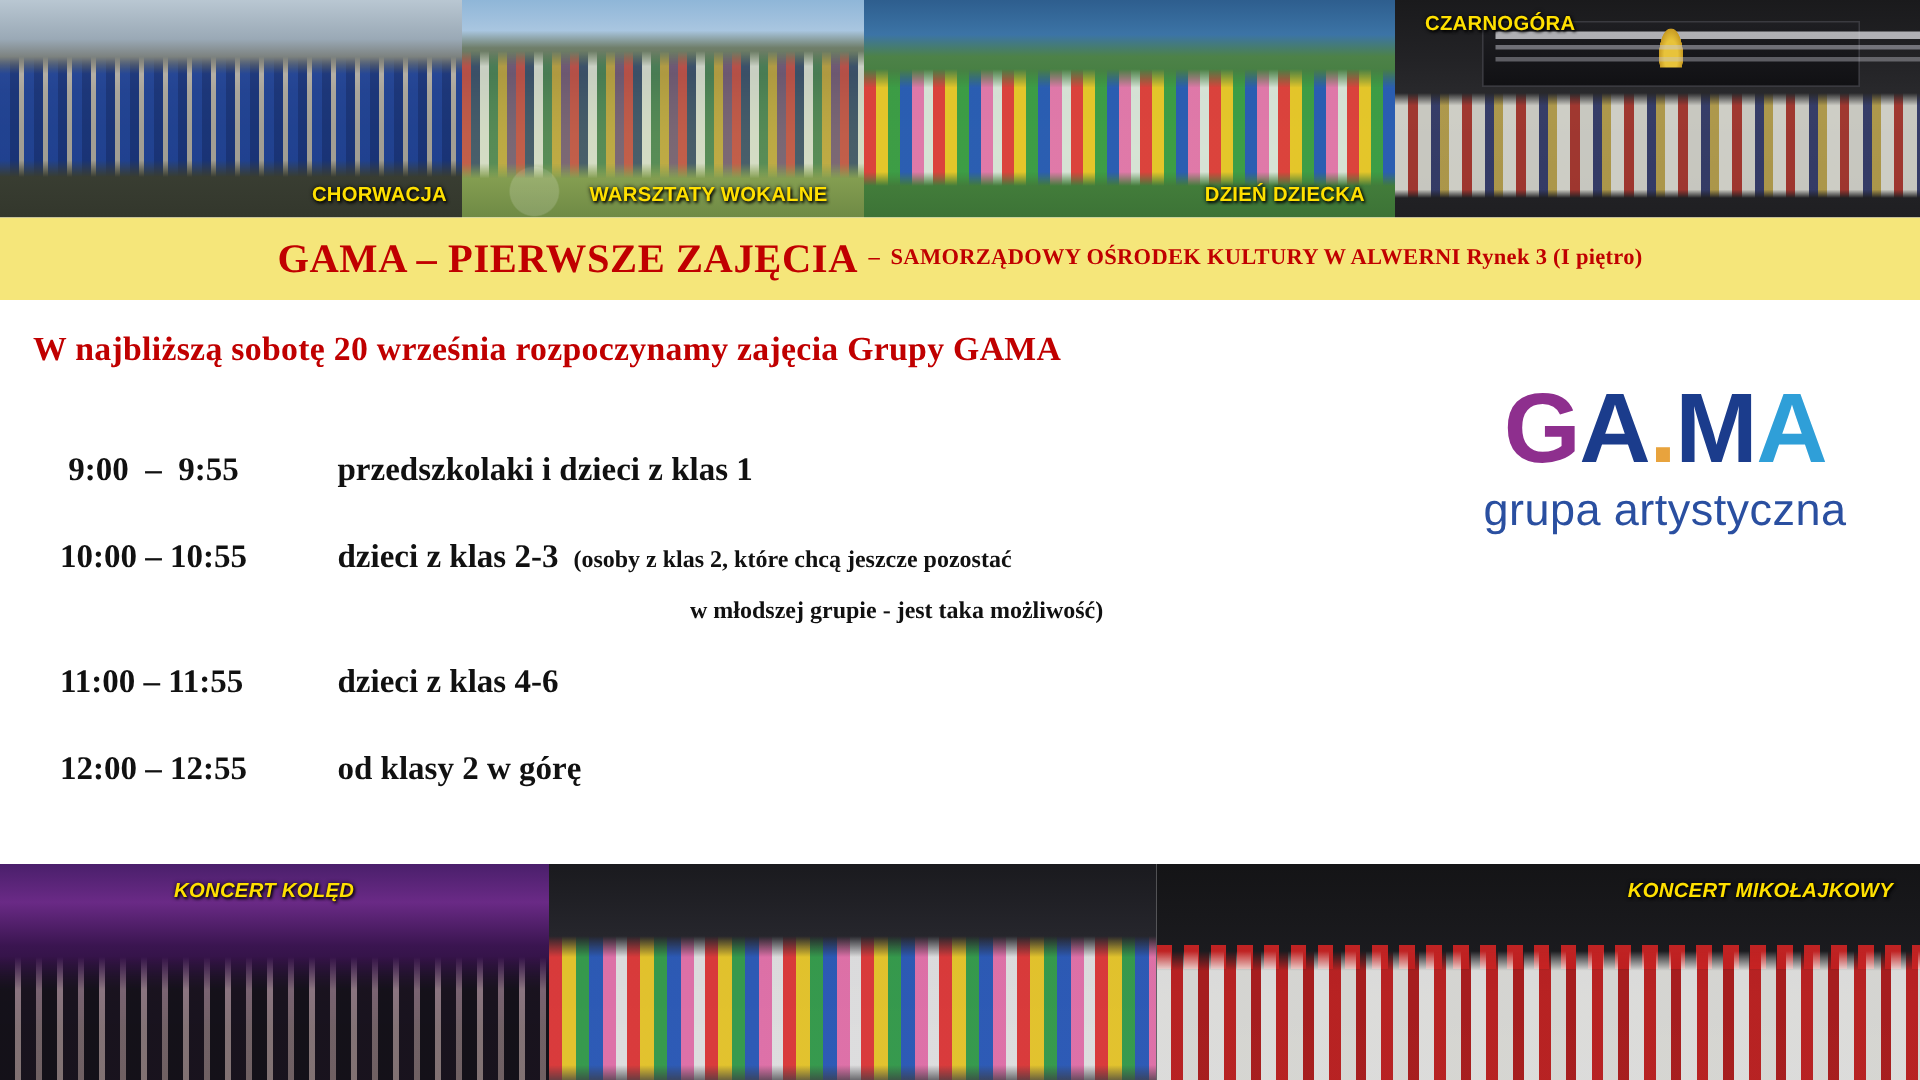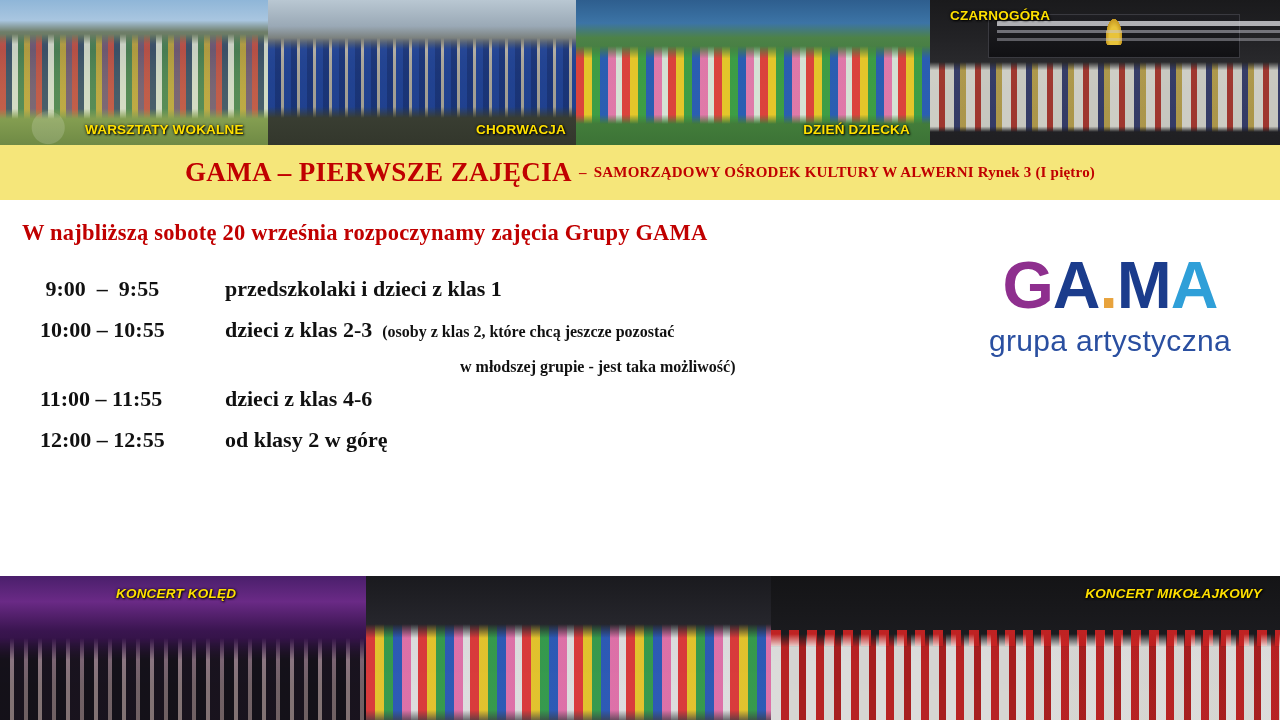--- a/index.html
+++ b/index.html
@@ -181,20 +181,21 @@
     position: absolute;
     left: 40px;
     top: 76px;
     width: 900px;
   }
   .row {
     display: flex;
     align-items: baseline;
     margin-bottom: 7px;
     min-height: 34px;
+    margin-top: 24px;
   }
   .row .time {
     width: 185px;
     flex: 0 0 185px;
     color: #111111;
     font-family: "Liberation Serif", serif;
     font-weight: bold;
     font-size: 22px;
     text-align: left;
     white-space: pre;
@@ -300,28 +301,28 @@
     position: absolute; left: 0; right: 0; top: 54px; height: 16px;
     background: repeating-linear-gradient(90deg,
         rgba(200,35,35,0.95) 0 10px, transparent 10px 18px);
   }
 </style>
 </head>
 <body>
 
 <div class="photo-strip">
 
+  <div class="photo p2">
+    <div class="people"></div>
+    <div class="caption">CHORWACJA</div>
+  </div>
+
   <div class="photo p1">
     <div class="people"></div>
     <div class="caption">WARSZTATY WOKALNE</div>
-  </div>
-
-  <div class="photo p2">
-    <div class="people"></div>
-    <div class="caption">CHORWACJA</div>
   </div>
 
   <div class="photo p3">
     <div class="people"></div>
     <div class="caption">DZIEŃ DZIECKA</div>
   </div>
 
   <div class="photo p4">
     <div class="banner">
       <div class="b-line b1"></div>

